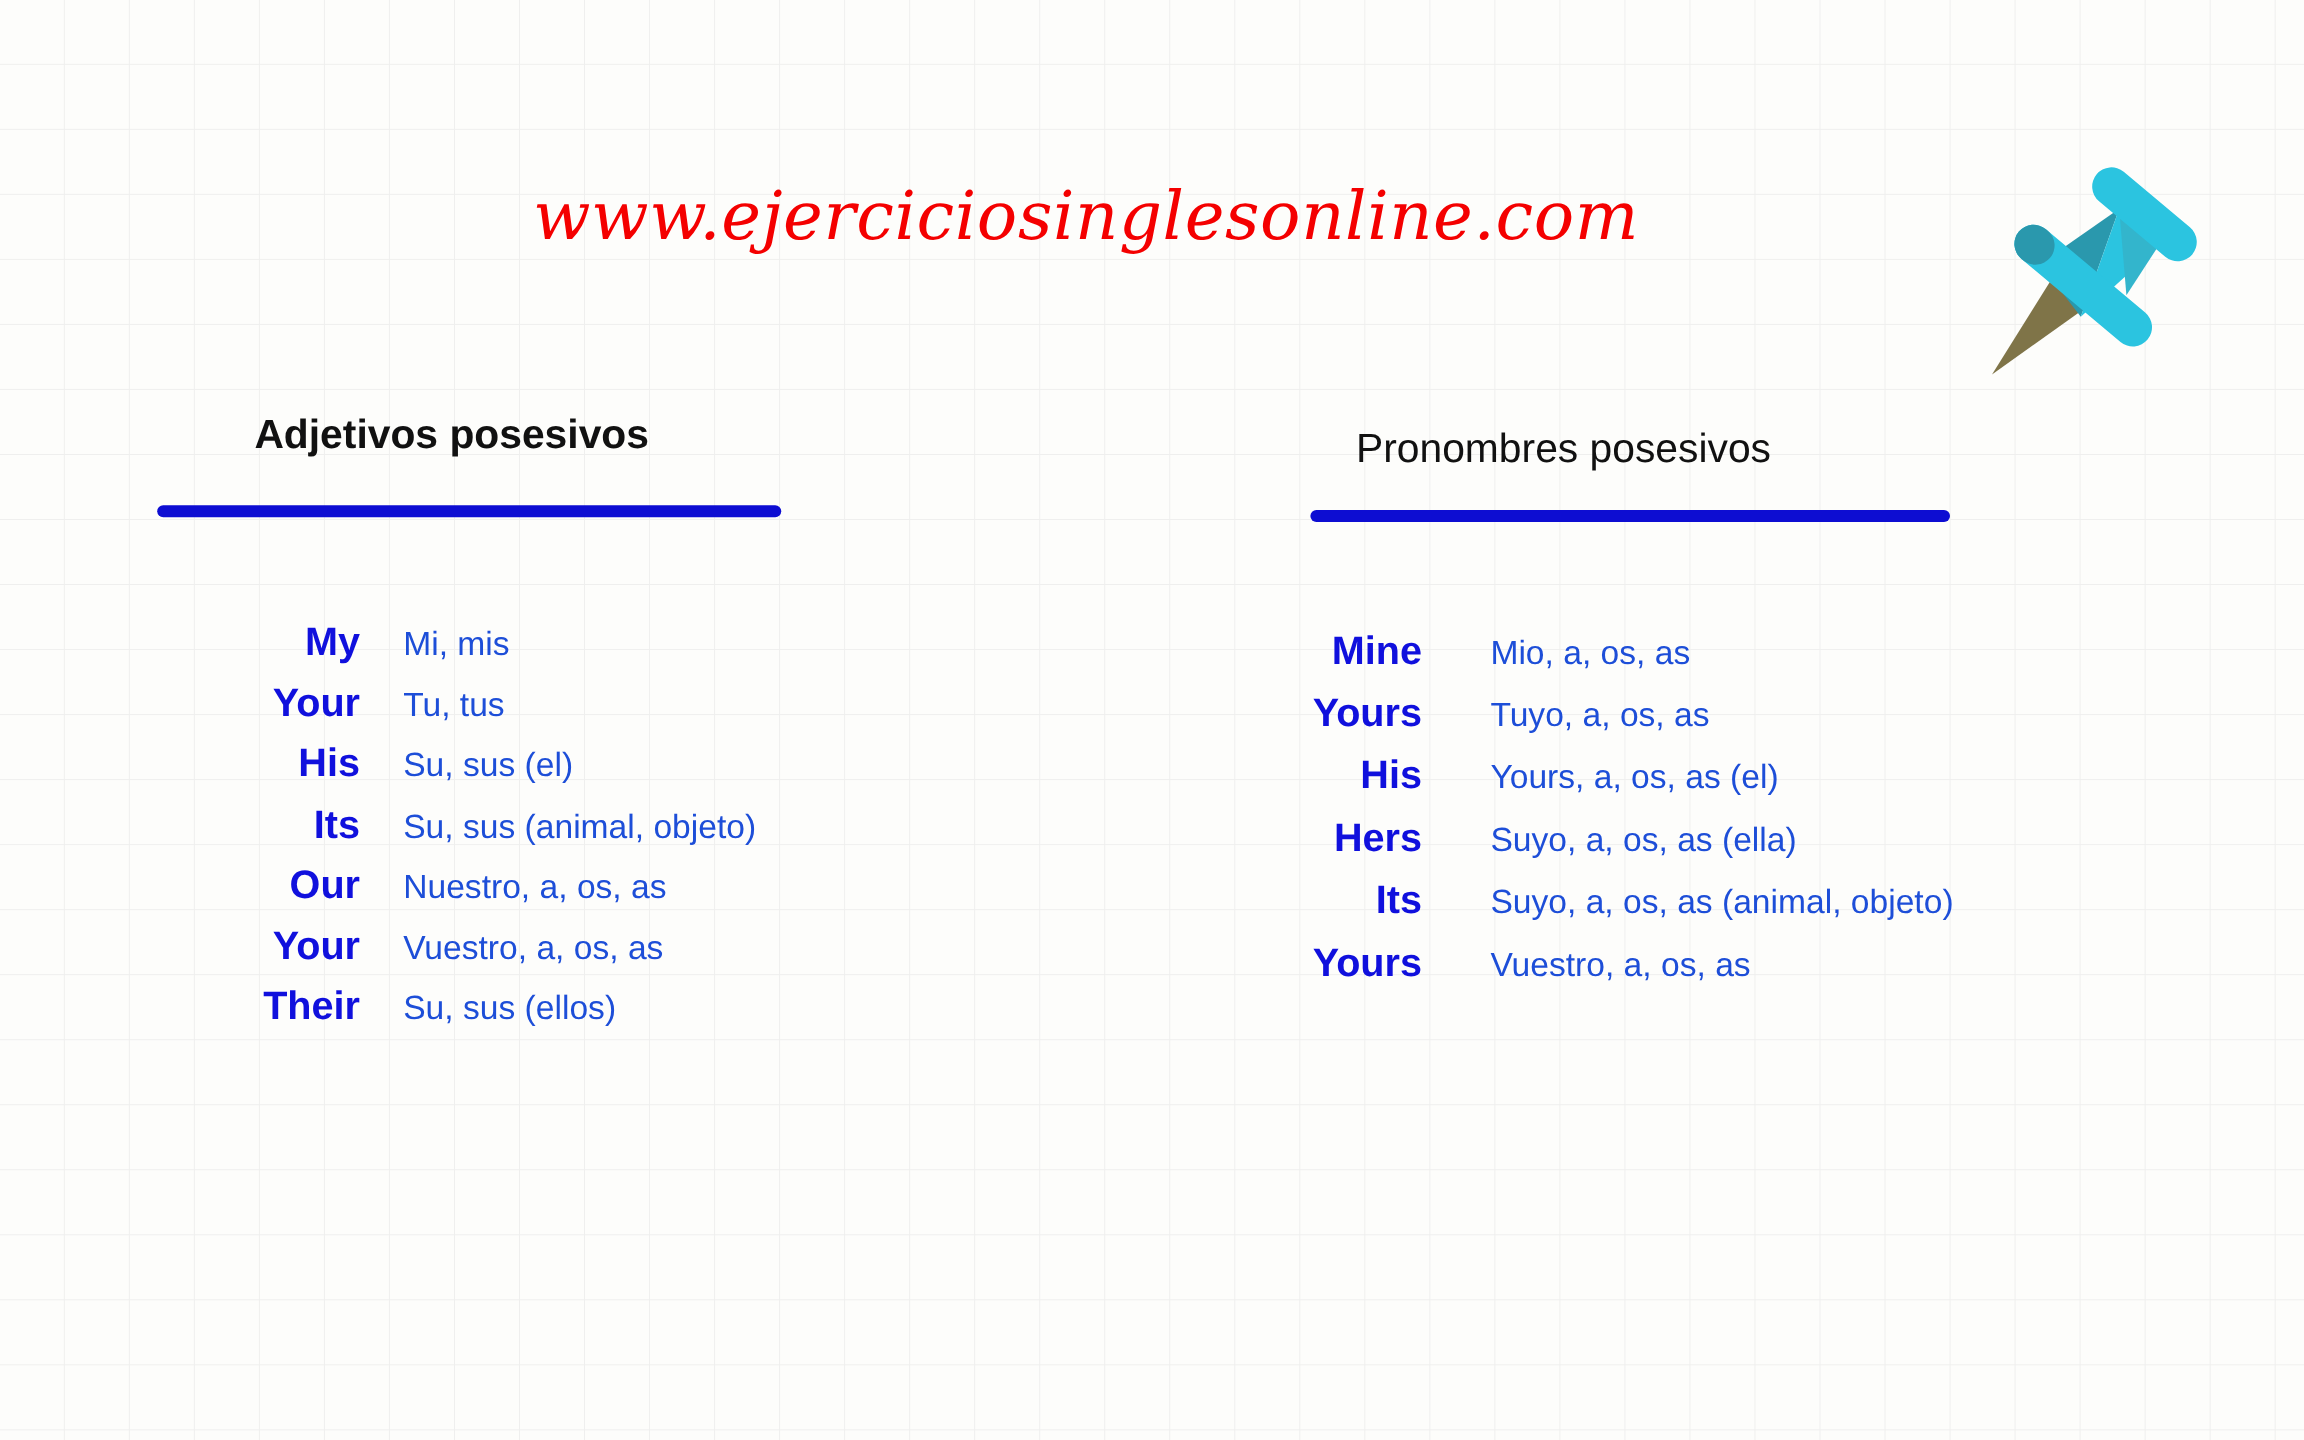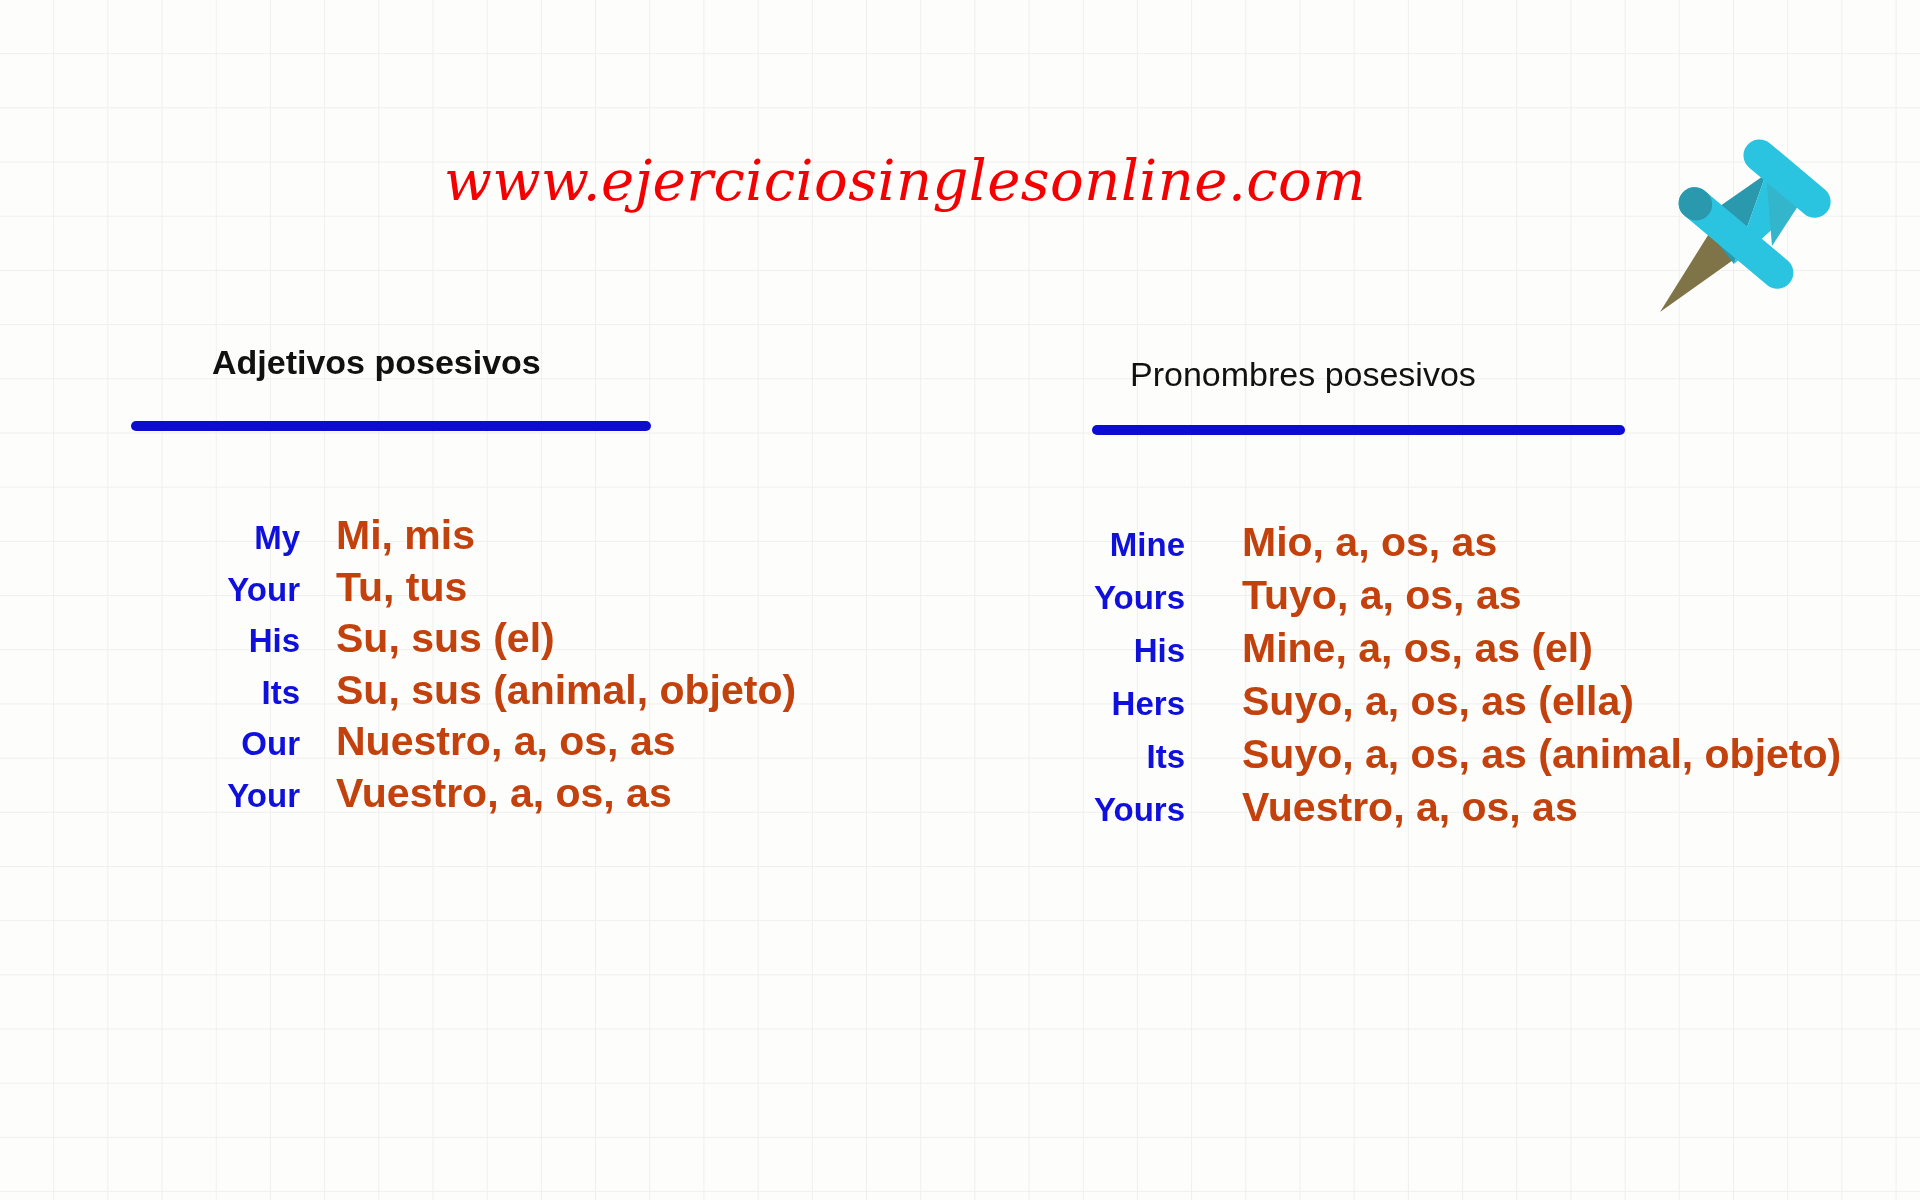--- a/index.html
+++ b/index.html
@@ -89,23 +89,23 @@
     text-align:right;
     font-size:33px;
     font-weight:bold;
     color:#1010dd;
     line-height:48.5px;
     padding-right:0 !important;
   }
   #column-pronouns .word-en { line-height:50px; }
 
   .word-es {
-    font-size:41px;
-    font-weight:700;
-    color:#c2410c;
+    font-size:28px;
+    font-weight:400;
+    color:#1d4ed8;
     line-height:48.5px;
   }
   #column-pronouns .word-es { line-height:50px; }
 
   #column-adjectives .word-es { padding-left:36px !important; }
   #column-pronouns   .word-es { padding-left:57px !important; }
 
   #column-adjectives .word-en { min-width:150px; }
   #column-pronouns   .word-en { min-width:155px; }
 </style>
@@ -162,41 +162,45 @@
         <td class="word-es">Su, sus (animal, objeto)</td>
       </tr>
       <tr>
         <td class="word-en">Our</td>
         <td class="word-es">Nuestro, a, os, as</td>
       </tr>
       <tr>
         <td class="word-en">Your</td>
         <td class="word-es">Vuestro, a, os, as</td>
       </tr>
+      <tr>
+        <td class="word-en">Their</td>
+        <td class="word-es">Su, sus (ellos)</td>
+      </tr>
     </tbody>
   </table>
 </div>
 
 <div class="column" id="column-pronouns">
   <div class="col-heading">Pronombres posesivos</div>
   <div class="col-rule"></div>
 
   <table class="word-table">
     <tbody>
       <tr>
         <td class="word-en">Mine</td>
         <td class="word-es">Mio, a, os, as</td>
       </tr>
       <tr>
         <td class="word-en">Yours</td>
         <td class="word-es">Tuyo, a, os, as</td>
       </tr>
       <tr>
         <td class="word-en">His</td>
-        <td class="word-es">Mine, a, os, as (el)</td>
+        <td class="word-es">Yours, a, os, as (el)</td>
       </tr>
       <tr>
         <td class="word-en">Hers</td>
         <td class="word-es">Suyo, a, os, as (ella)</td>
       </tr>
       <tr>
         <td class="word-en">Its</td>
         <td class="word-es">Suyo, a, os, as (animal, objeto)</td>
       </tr>
       <tr>

